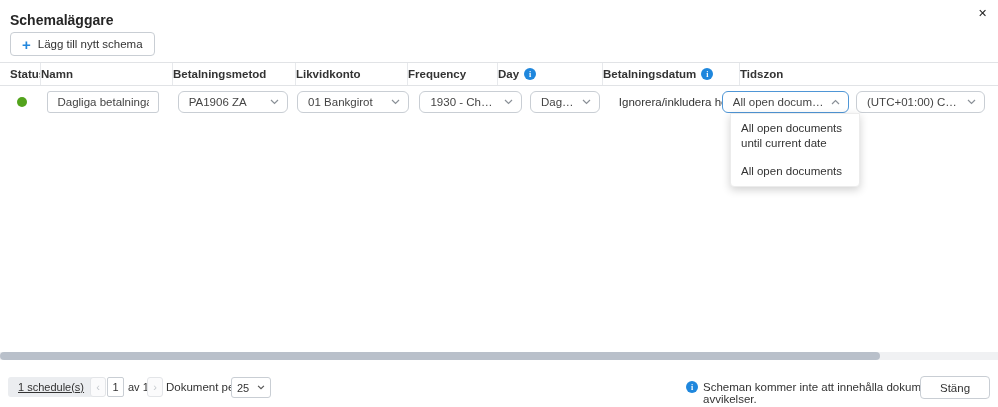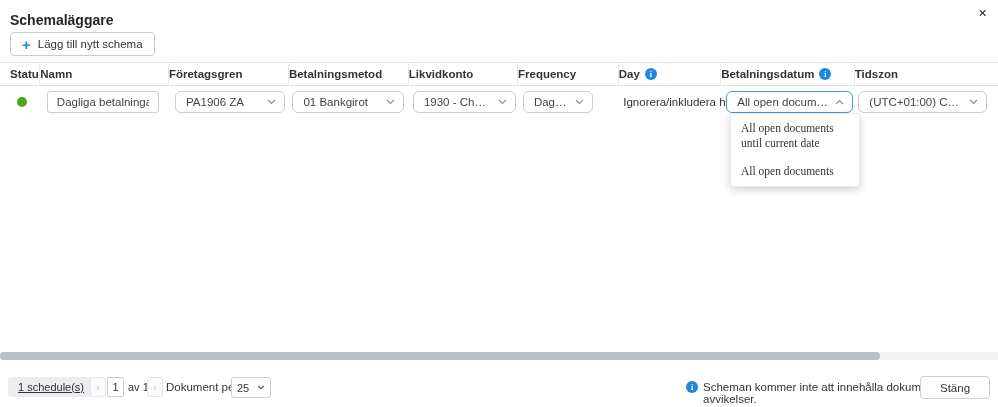--- a/index.html
+++ b/index.html
@@ -17,21 +17,21 @@
              font-size:11.5px; color:#333; }
   .plus { color:#2287dd; font-size:15px; font-weight:bold; line-height:1; }
 
   
   .thead { position:absolute; left:0; top:62px; width:998px; height:24px; display:flex;
            border-top:1px solid #e1e3e6; border-bottom:1px solid #e1e3e6; }
   .th { display:flex; align-items:center; gap:5px; font-size:11.5px; font-weight:bold; color:#333;
         border-left:1px solid #e7e9ec; padding-left:0; overflow:hidden; white-space:nowrap; }
   .th:first-child { border-left:none; padding-left:10px; }
   .c0{width:40px;} .c1{width:132px;} .c2{width:123px;} .c3{width:123px;} .c4{width:112px;}
-  .c5{width:90px;} .c6{width:105px;margin-left:13px;} .c7{width:137px;} .c8{width:148px;}
+  .c5{width:90px;} .c6{width:105px;} .c7{width:137px;} .c8{width:148px;}
 
   .info-dot { width:12px; height:12px; border-radius:50%; background:#1f87dd; color:#fff; font-size:8px;
               font-weight:bold; display:inline-flex; align-items:center; justify-content:center; flex:0 0 auto;
               font-family:"Liberation Serif", serif; }
 
   
   .trow { position:absolute; left:0; top:90px; width:998px; height:24px; display:flex; }
   .td { display:flex; align-items:center; overflow:visible; white-space:nowrap; }
   .status-dot { width:10px; height:10px; border-radius:50%; background:#53a31c; margin-left:17px; }
   .text-input { height:22px; border:1px solid #c9ced4; border-radius:3px; padding:0 9px; font-size:11.5px;
@@ -49,21 +49,21 @@
   .w-paymethod{width:112px; margin-left:6px;}
   .w-liquid{width:103px; margin-left:7px;}
   .w-freq{width:70px; margin-left:7px;}
   .day-pad{margin-left:7px;}
   .w-paydate{width:127px; margin-left:5px;}
   .w-tz{width:129px; margin-left:4px;}
 
   
   .menu { position:absolute; left:730px; top:113px; width:130px; background:#fff; z-index:20;
           border:1px solid #ececec; border-radius:0 0 4px 4px; box-shadow:0 3px 8px rgba(0,0,0,.18); }
-  .menu .opt { padding:7px 10px; font-size:11.5px; color:#333; line-height:15px; cursor:pointer; white-space:normal;font-family:Liberation Serif, serif; }
+  .menu .opt { padding:7px 10px; font-size:11.5px; color:#333; line-height:15px; cursor:pointer; white-space:normal; }
   .menu .opt + .opt { padding-top:6px; }
 
   
   .hscroll { position:absolute; left:0; top:352px; width:998px; height:8px; background:#f0f1f3; }
   .hthumb { position:absolute; left:0; top:0; width:880px; height:8px; background:#b9c0ca; border-radius:4px; }
 
   
   .badge { position:absolute; left:8px; top:377px; height:20px; line-height:20px; padding:0 10px;
            background:#ebedf0; border-radius:3px; font-size:11px; color:#333;text-decoration:underline; }
   .pg-btn { position:absolute; top:377px; width:16px; height:20px; border:1px solid #e3e5e8; border-radius:3px;
@@ -97,23 +97,20 @@
     <span>Lägg till nytt schema</span>
   </button>
 
   <div class="thead">
     <div class="th c0">
         <span>Status</span>
       </div>
     <div class="th c1">
         <span>Namn</span>
       </div>
-    <div class="th c2">
-        <span>Företagsgren</span>
-      </div>
     <div class="th c3">
         <span>Betalningsmetod</span>
       </div>
     <div class="th c4">
         <span>Likvidkonto</span>
       </div>
     <div class="th c5">
         <span>Frequency</span>
       </div>
     <div class="th c6">

